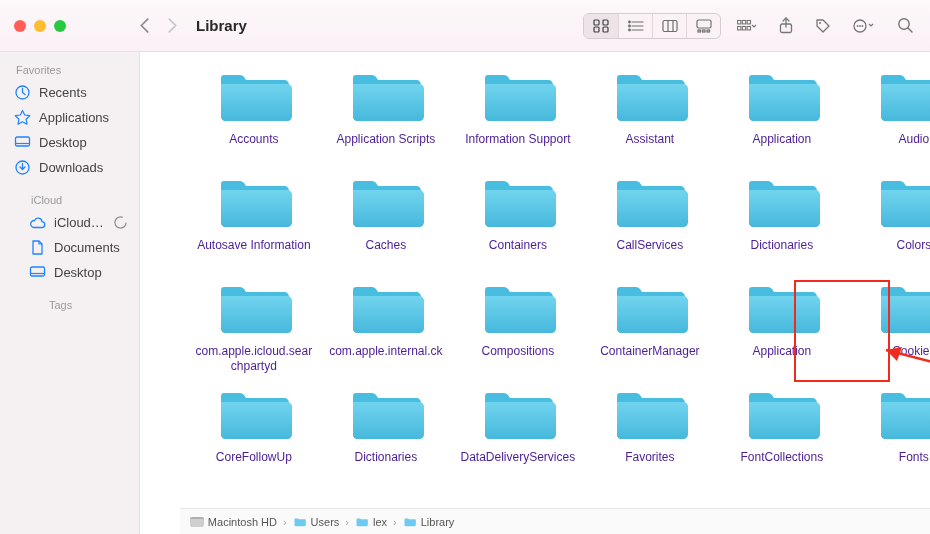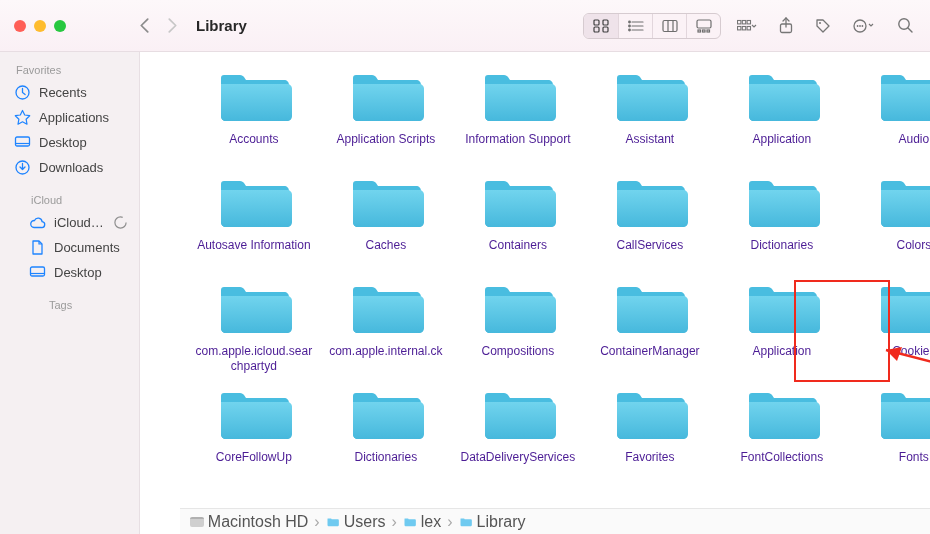--- a/index.html
+++ b/index.html
@@ -87,21 +87,21 @@
     position: absolute; border: 2.5px solid #f02a1d; pointer-events: none;
     left: 614px; top: 228px; width: 96px; height: 102px;
   }
   .arrow-annot {
     position: absolute; pointer-events: none;
     left: 700px; top: 290px; width: 230px; height: 70px;
   }
 
   .pathbar {
     height: 26px; border-top: 1px solid #e6e6e6; background: #fafafa;
-    display: flex; align-items: center; padding: 0 10px; font-size: 16px; color: #555;
+    display: flex; align-items: center; padding: 0 10px; font-size: 11px; color: #555;
     gap: 6px;
   }
   .crumb { display: flex; align-items: center; gap: 4px; cursor: pointer; }
   .crumb-sep { color: #a9a9a9; }
 
   
   .disk-ico { width: 14px; height: 10px; background: #cfcfcf; border-radius: 2px; display: inline-block; border-top: 2px solid #b0b0b0; }
   .mini-folder { width: 14px; height: 10px; display: inline-block; }
 </style>
 </head>

